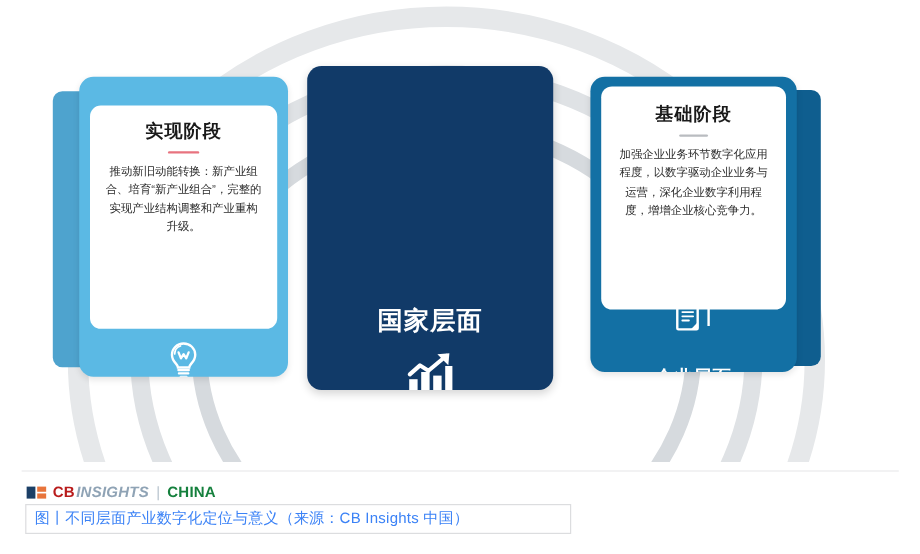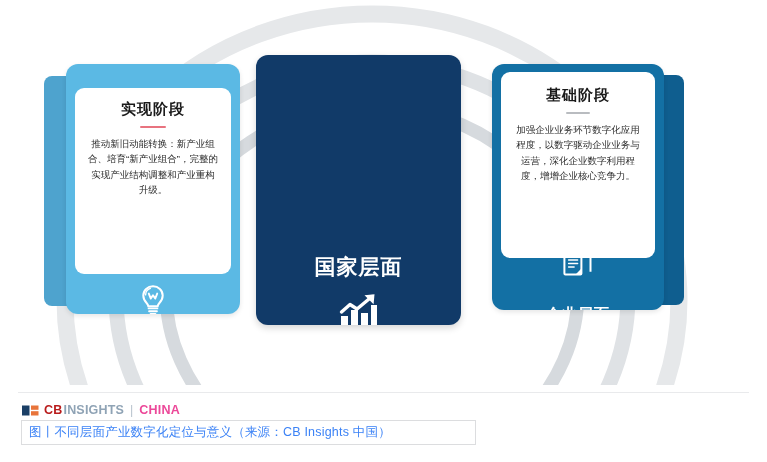--- a/index.html
+++ b/index.html
@@ -177,29 +177,29 @@
     display: block;
     line-height: 0;
   }
   .brand-text {
     font-size: 12.5px;
     font-weight: bold;
     letter-spacing: 0.2px;
     line-height: 1;
   }
   #brand-cb { color: #b91c1c; }
-  #brand-insights { color: #8fa3b5; }
+  #brand-insights { color: #8fa3b5; font-style: italic; }
   #brand-divider {
     color: #b9c4ce;
     font-size: 12.5px;
     font-weight: normal;
     padding: 0 1px;
     line-height: 1;
   }
-  #brand-china { color: #ec4899; }
+  #brand-china { color: #15803d; }
 
   #caption-box {
     position: absolute;
     left: 21px; top: 35px;
     width: 455px; height: 25px;
     border: 1px solid #dcdddf;
     box-sizing: border-box;
     display: flex;
     align-items: center;
     padding-left: 7px;

